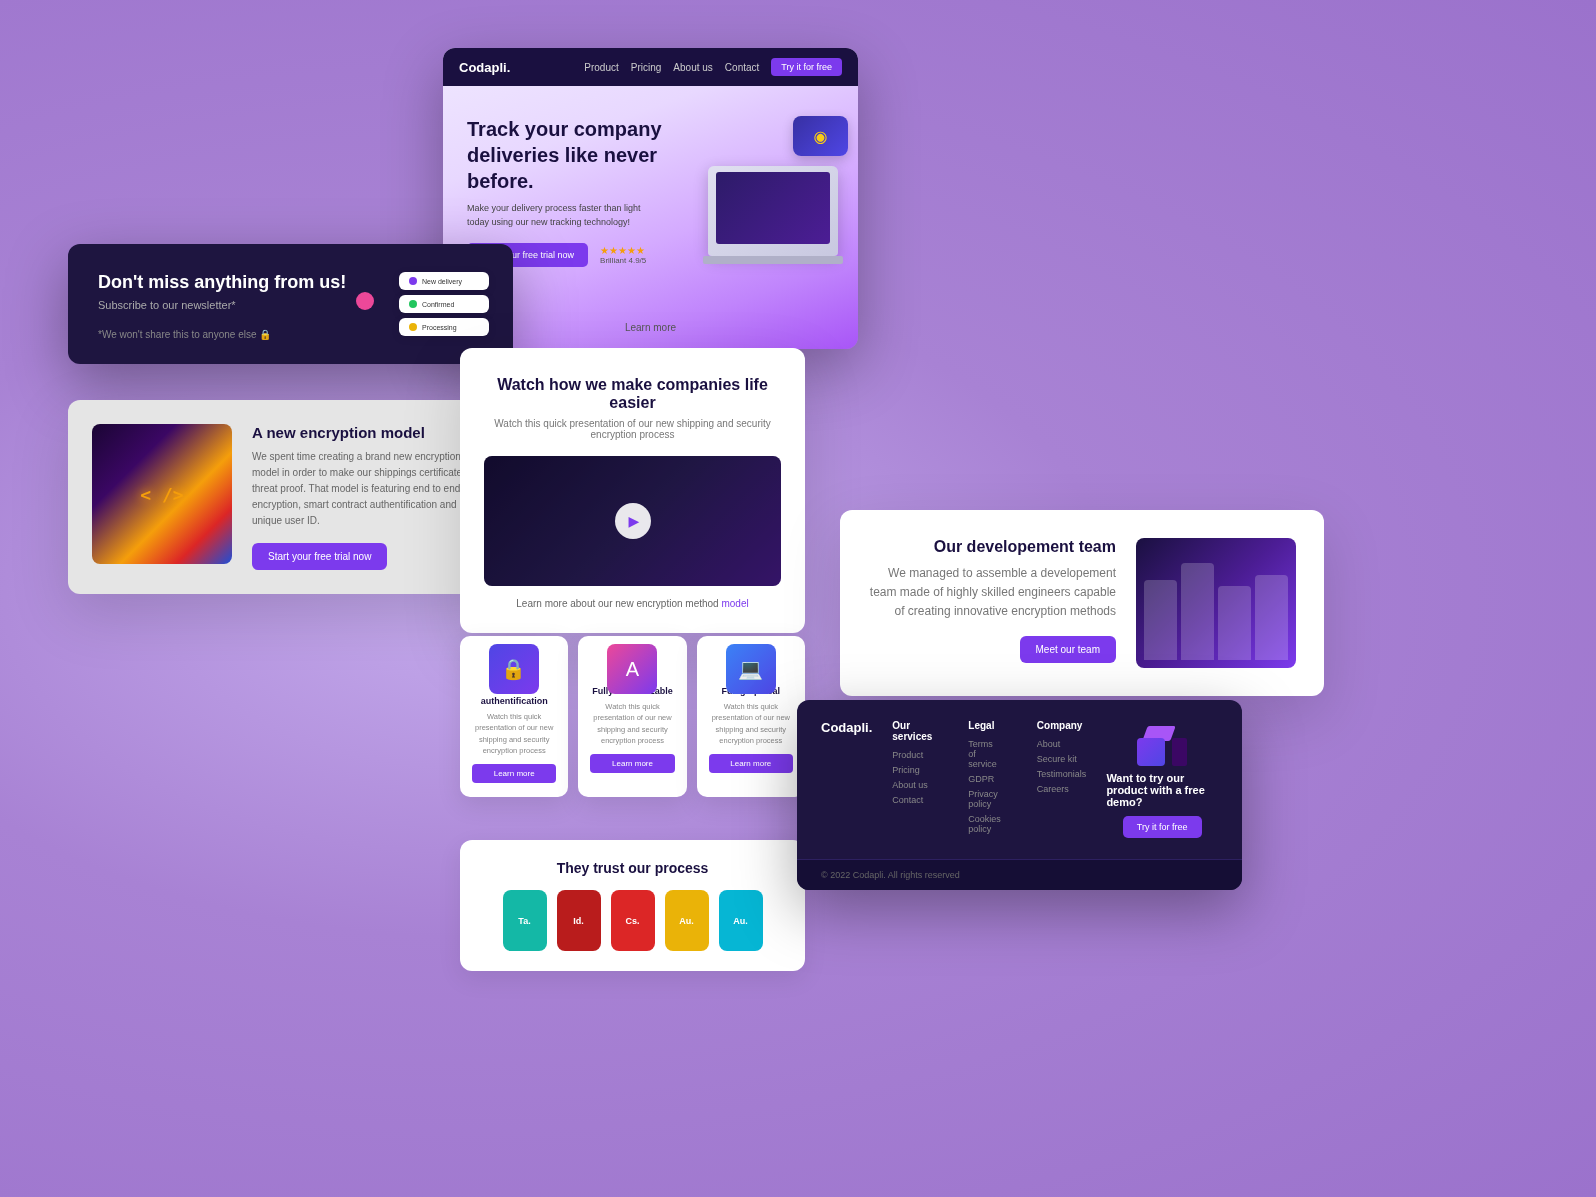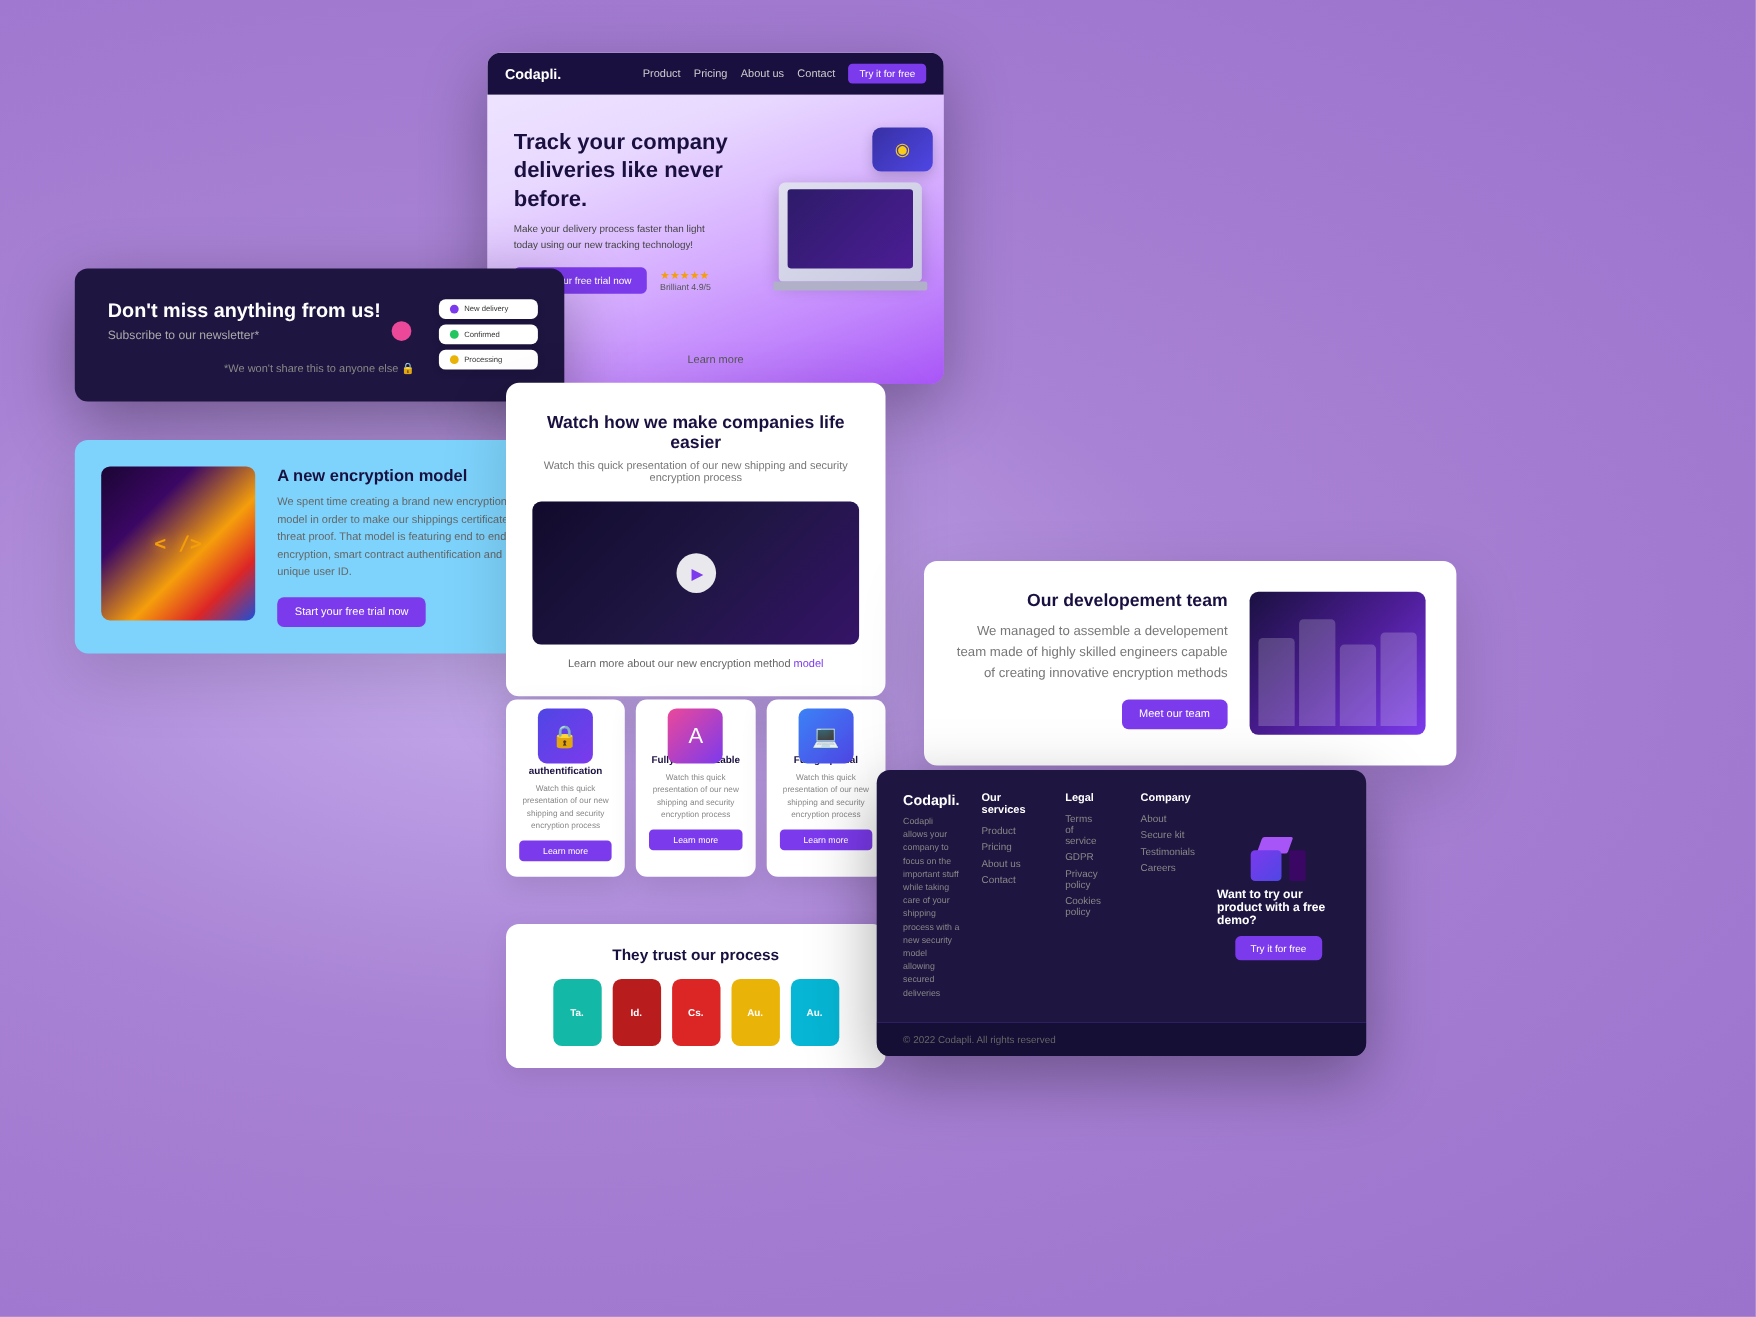--- a/index.html
+++ b/index.html
@@ -211,21 +211,20 @@
       border: none;
       border-radius: 6px;
       padding: 8px 18px;
       font-size: 11px;
       cursor: pointer;
       white-space: nowrap;
     }
     .newsletter-disclaimer {
       font-size: 10px;
       color: #888;
-      text-align: center;
     }
 
     
     .notif-cards {
       position: absolute;
       right: 24px;
       top: 28px;
       display: flex;
       flex-direction: column;
       gap: 5px;
@@ -260,21 +259,21 @@
       background: #ec4899;
       border-radius: 50%;
     }
 
     
     .encryption-card {
       position: absolute;
       top: 400px;
       left: 68px;
       width: 445px;
-      background: #7dd3fc;
+      background: #e5e5e5;
       border-radius: 12px;
       padding: 24px;
       box-shadow: 0 20px 60px rgba(0,0,0,0.15);
       display: flex;
       gap: 20px;
       align-items: flex-start;
     }
     .encryption-img {
       width: 140px;
       height: 140px;
@@ -799,21 +798,20 @@
       <div class="person-figure" style="height:65%"></div>
       <div class="person-figure" style="height:75%"></div>
     </div>
   </div>
 </div>
 
 <div class="footer-card">
   <div class="footer-top">
     <div class="footer-brand">
       <div class="footer-brand-name">Codapli.</div>
-      <div class="footer-brand-text">Codapli allows your company to focus on the important stuff while taking care of your shipping process with a new security model allowing secured deliveries</div>
     </div>
     <div class="footer-cols">
       <div>
         <div class="footer-col-title">Our services</div>
         <a class="footer-col-link">Product</a>
         <a class="footer-col-link">Pricing</a>
         <a class="footer-col-link">About us</a>
         <a class="footer-col-link">Contact</a>
       </div>
       <div>

